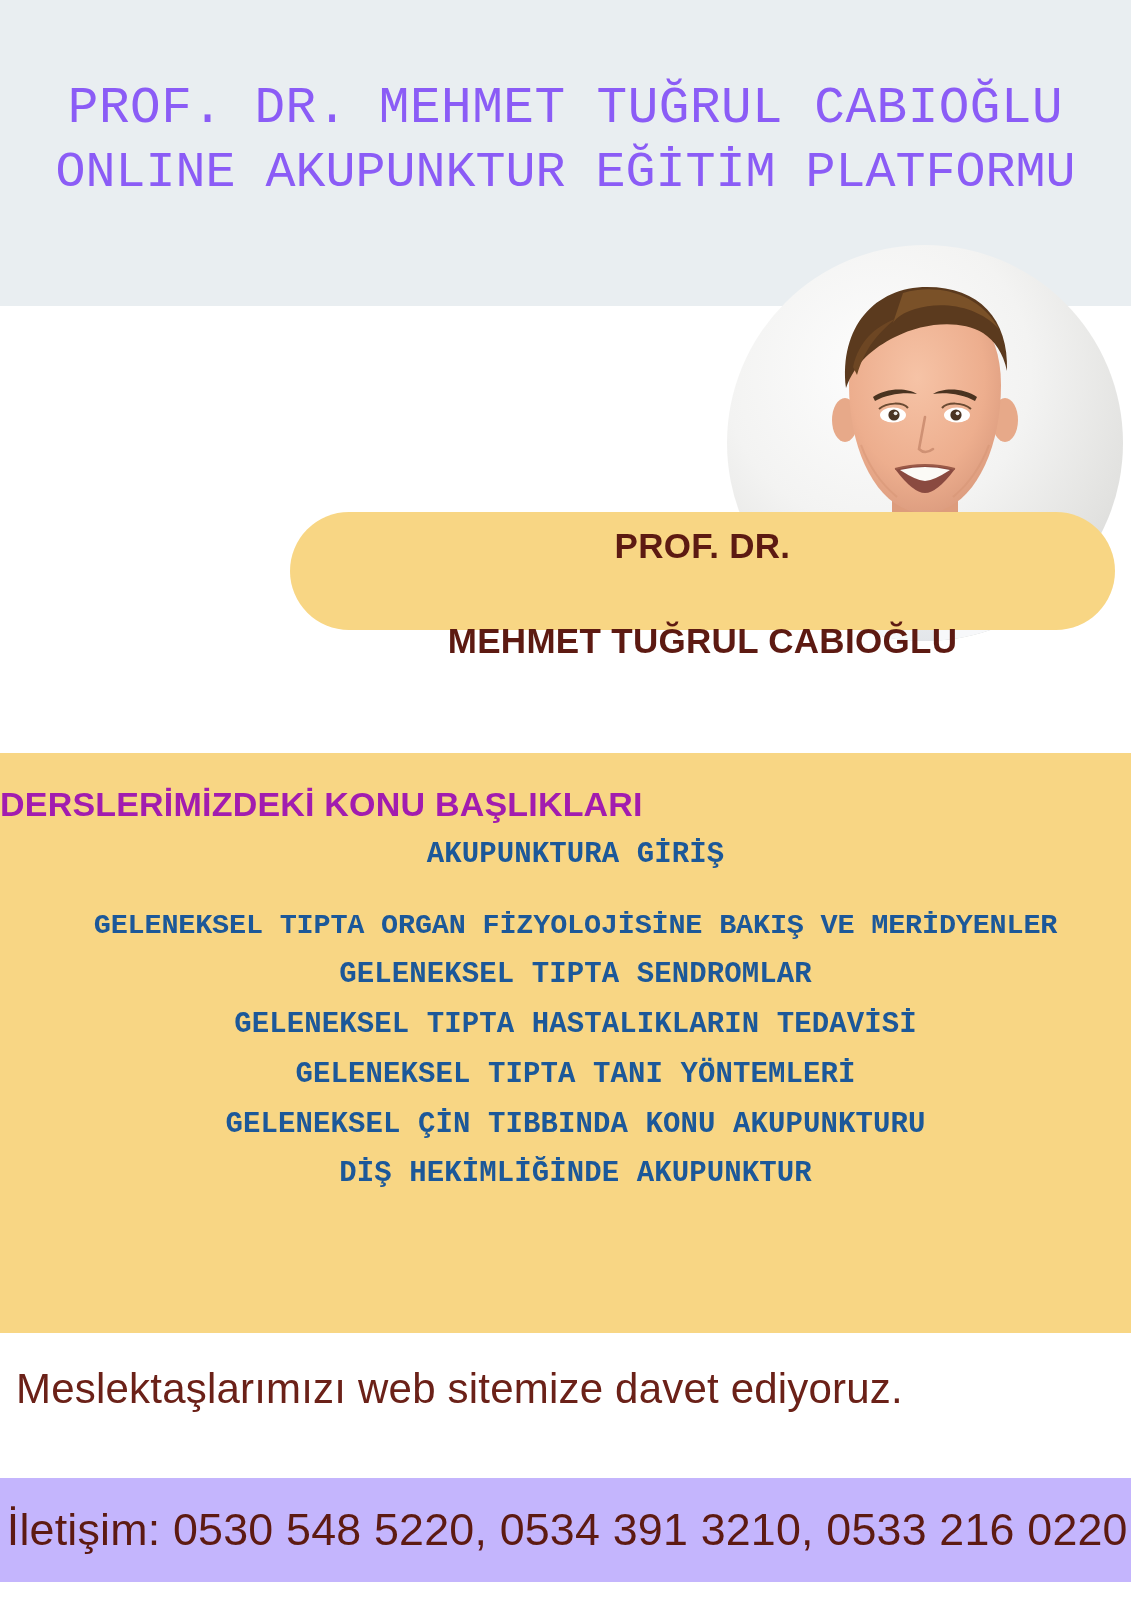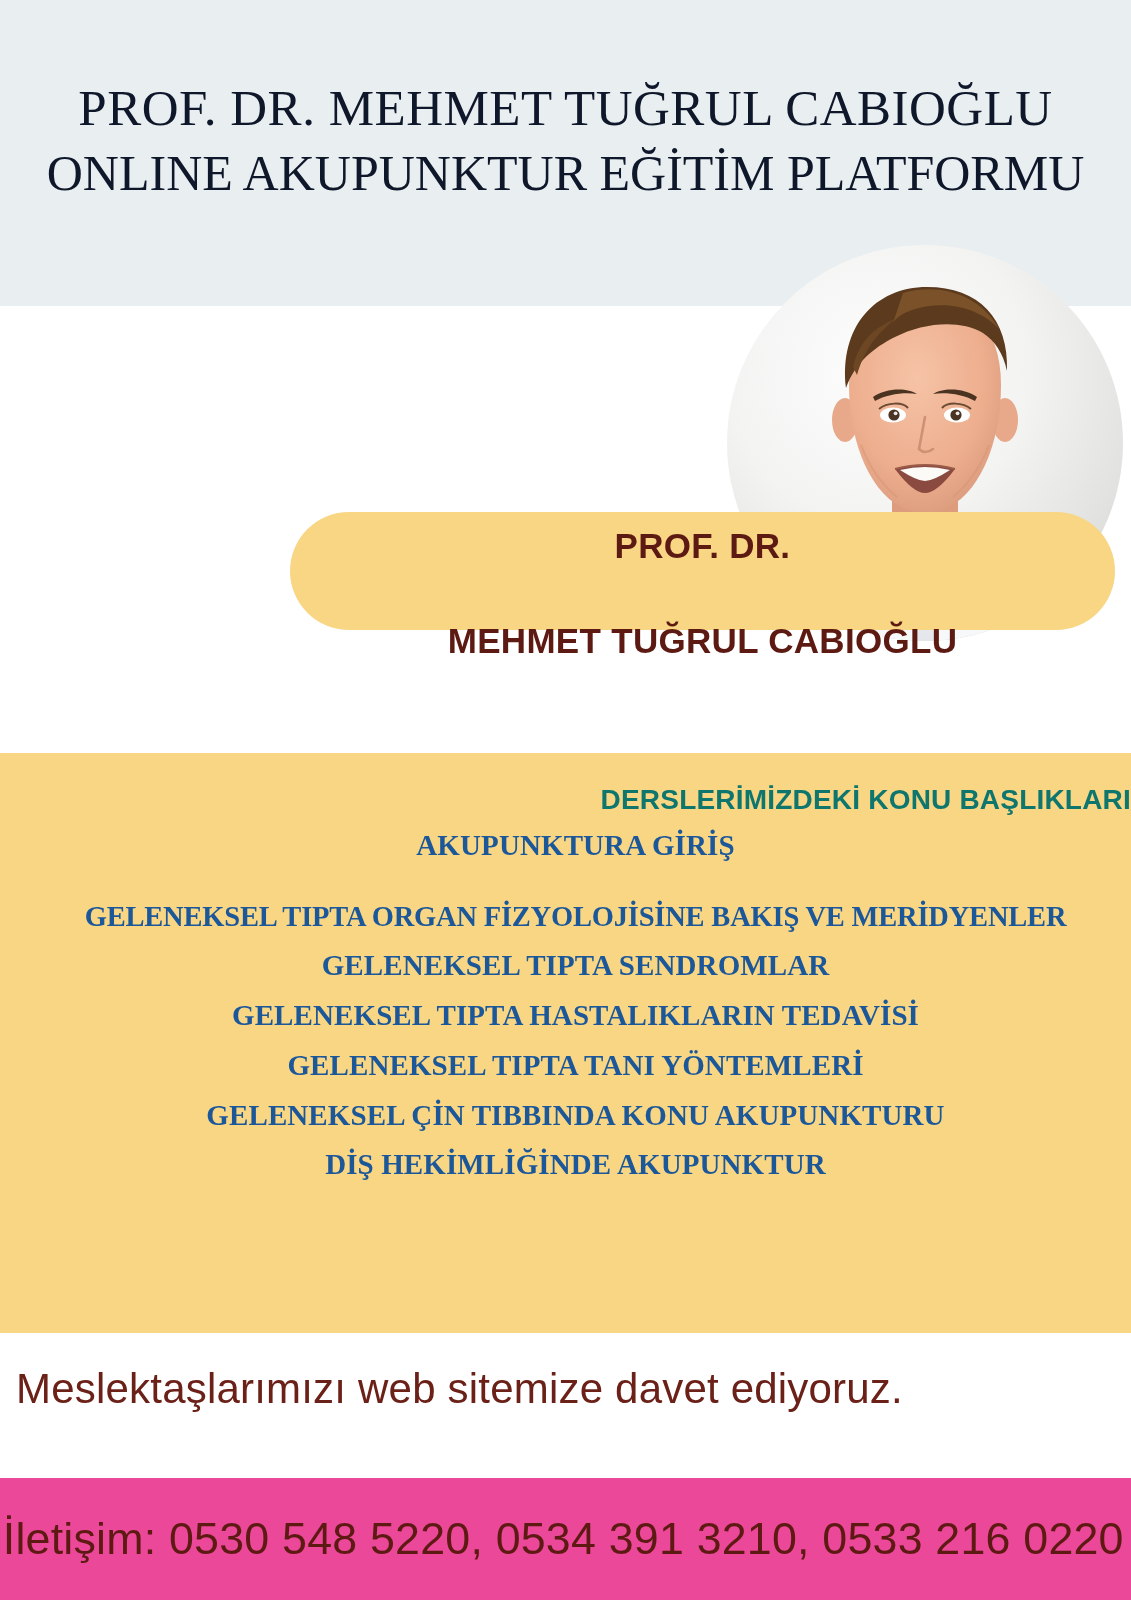--- a/index.html
+++ b/index.html
@@ -27,22 +27,22 @@
     height: 306px;
     background: #e9eef1;
     z-index: 1;
   }
   .header-title {
     position: absolute;
     left: 0;
     top: 76px;
     width: 1131px;
     text-align: center;
-    color: #0f172a;
-    font-family: Liberation Serif, serif;
+    color: #8b5cf6;
+    font-family: Liberation Mono, monospace;
     font-weight: 500;
     font-size: 51px;
     letter-spacing: 0.5px;
     line-height: 1.28;
     z-index: 3;
   }
   .header-title .line {
     display: block;
     white-space: nowrap;
   }
@@ -110,38 +110,38 @@
     left: 0;
     top: 753px;
     width: 1131px;
     height: 580px;
     background: #f8d684;
     z-index: 2;
     padding-top: 26px;
     box-sizing: border-box;
   }
   .topics-title {
-    text-align: right;
-    color: #0f766e;
+    text-align: left;
+    color: #a21caf;
     font-family: "Liberation Sans", sans-serif;
     font-weight: 700;
-    font-size: 28px;
+    font-size: 34px;
     letter-spacing: 0.2px;
     line-height: 1.5;
     white-space: nowrap;
   }
   .topics-list {
     margin: 0;
     padding: 0;
     list-style: none;
   }
   .topic-item {
     text-align: center;
     color: #1c5899;
-    font-family: Liberation Serif, serif;
+    font-family: Liberation Mono, monospace;
     font-weight: 700;
     font-size: 29px;
     letter-spacing: 0.1px;
     line-height: 1.72;
     white-space: nowrap;
     padding-left: 20px;
   }
   .topic-item.wide {
     font-size: 28.5px;
     letter-spacing: -0.2px;
@@ -163,26 +163,26 @@
     white-space: nowrap;
     z-index: 3;
   }
 
   
   .contact-band {
     position: absolute;
     left: 0;
     top: 1478px;
     width: 1131px;
-    height: 122px;
-    background: #ec4899;
+    height: 104px;
+    background: #c4b5fd;
     z-index: 2;
     display: flex;
     align-items: center;
-    justify-content: flex-start;
+    justify-content: flex-end;
   }
   .contact-text {
     color: #5d1a12;
     font-family: "Liberation Sans", sans-serif;
     font-weight: 400;
     font-size: 45px;
     letter-spacing: 0.2px;
     white-space: nowrap;
     transform: scaleX(0.995);
   }

